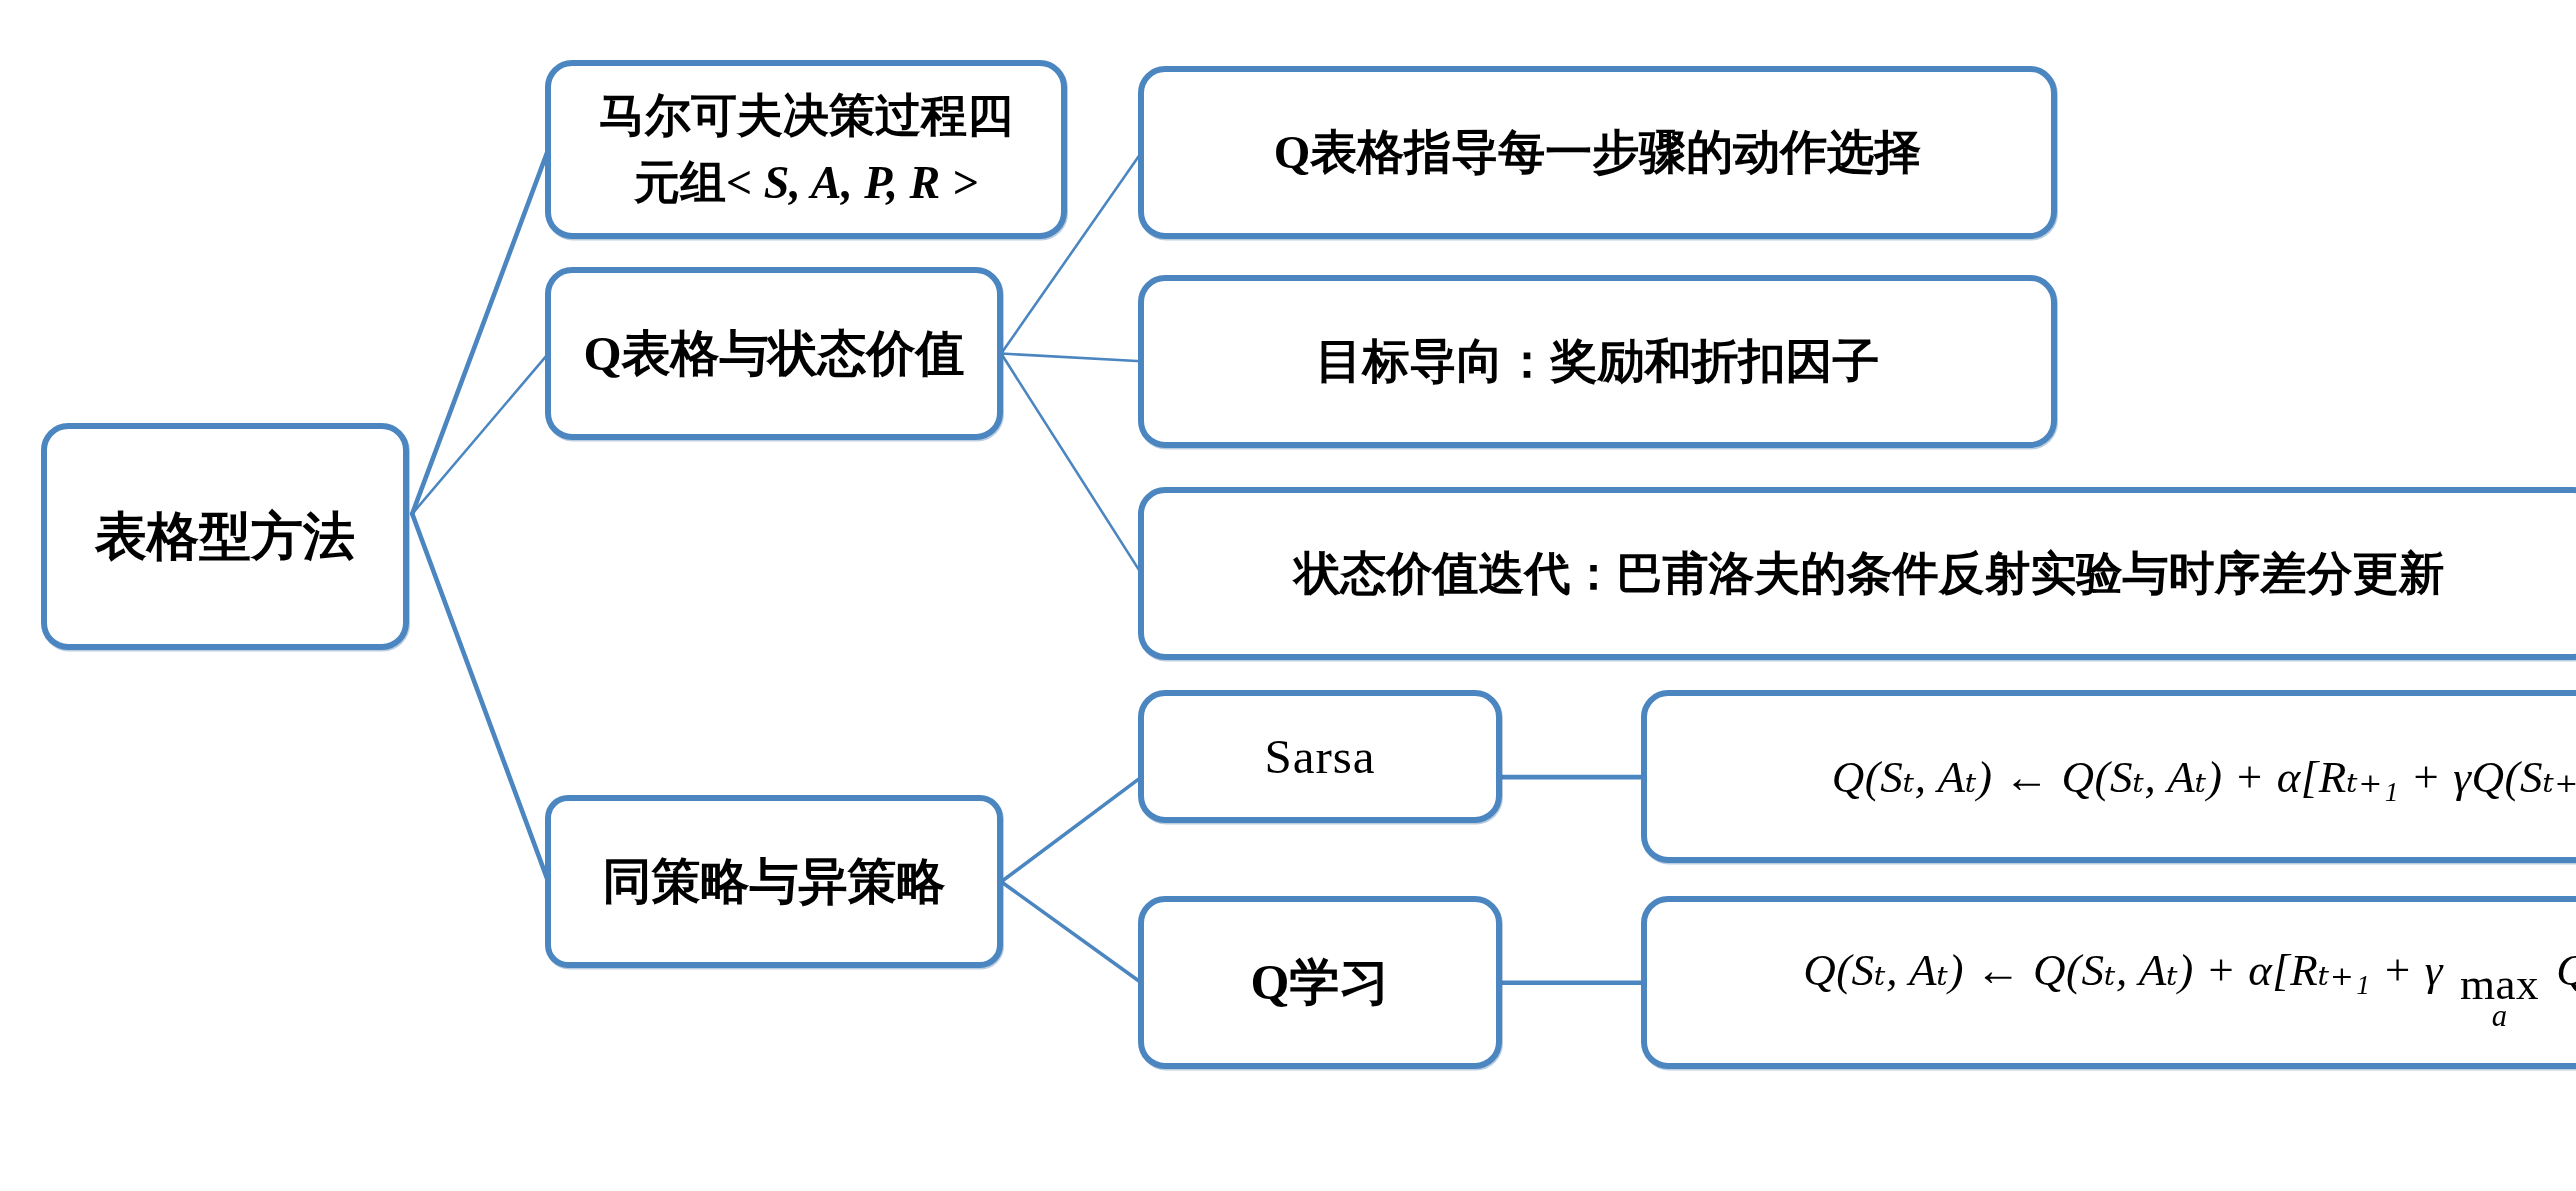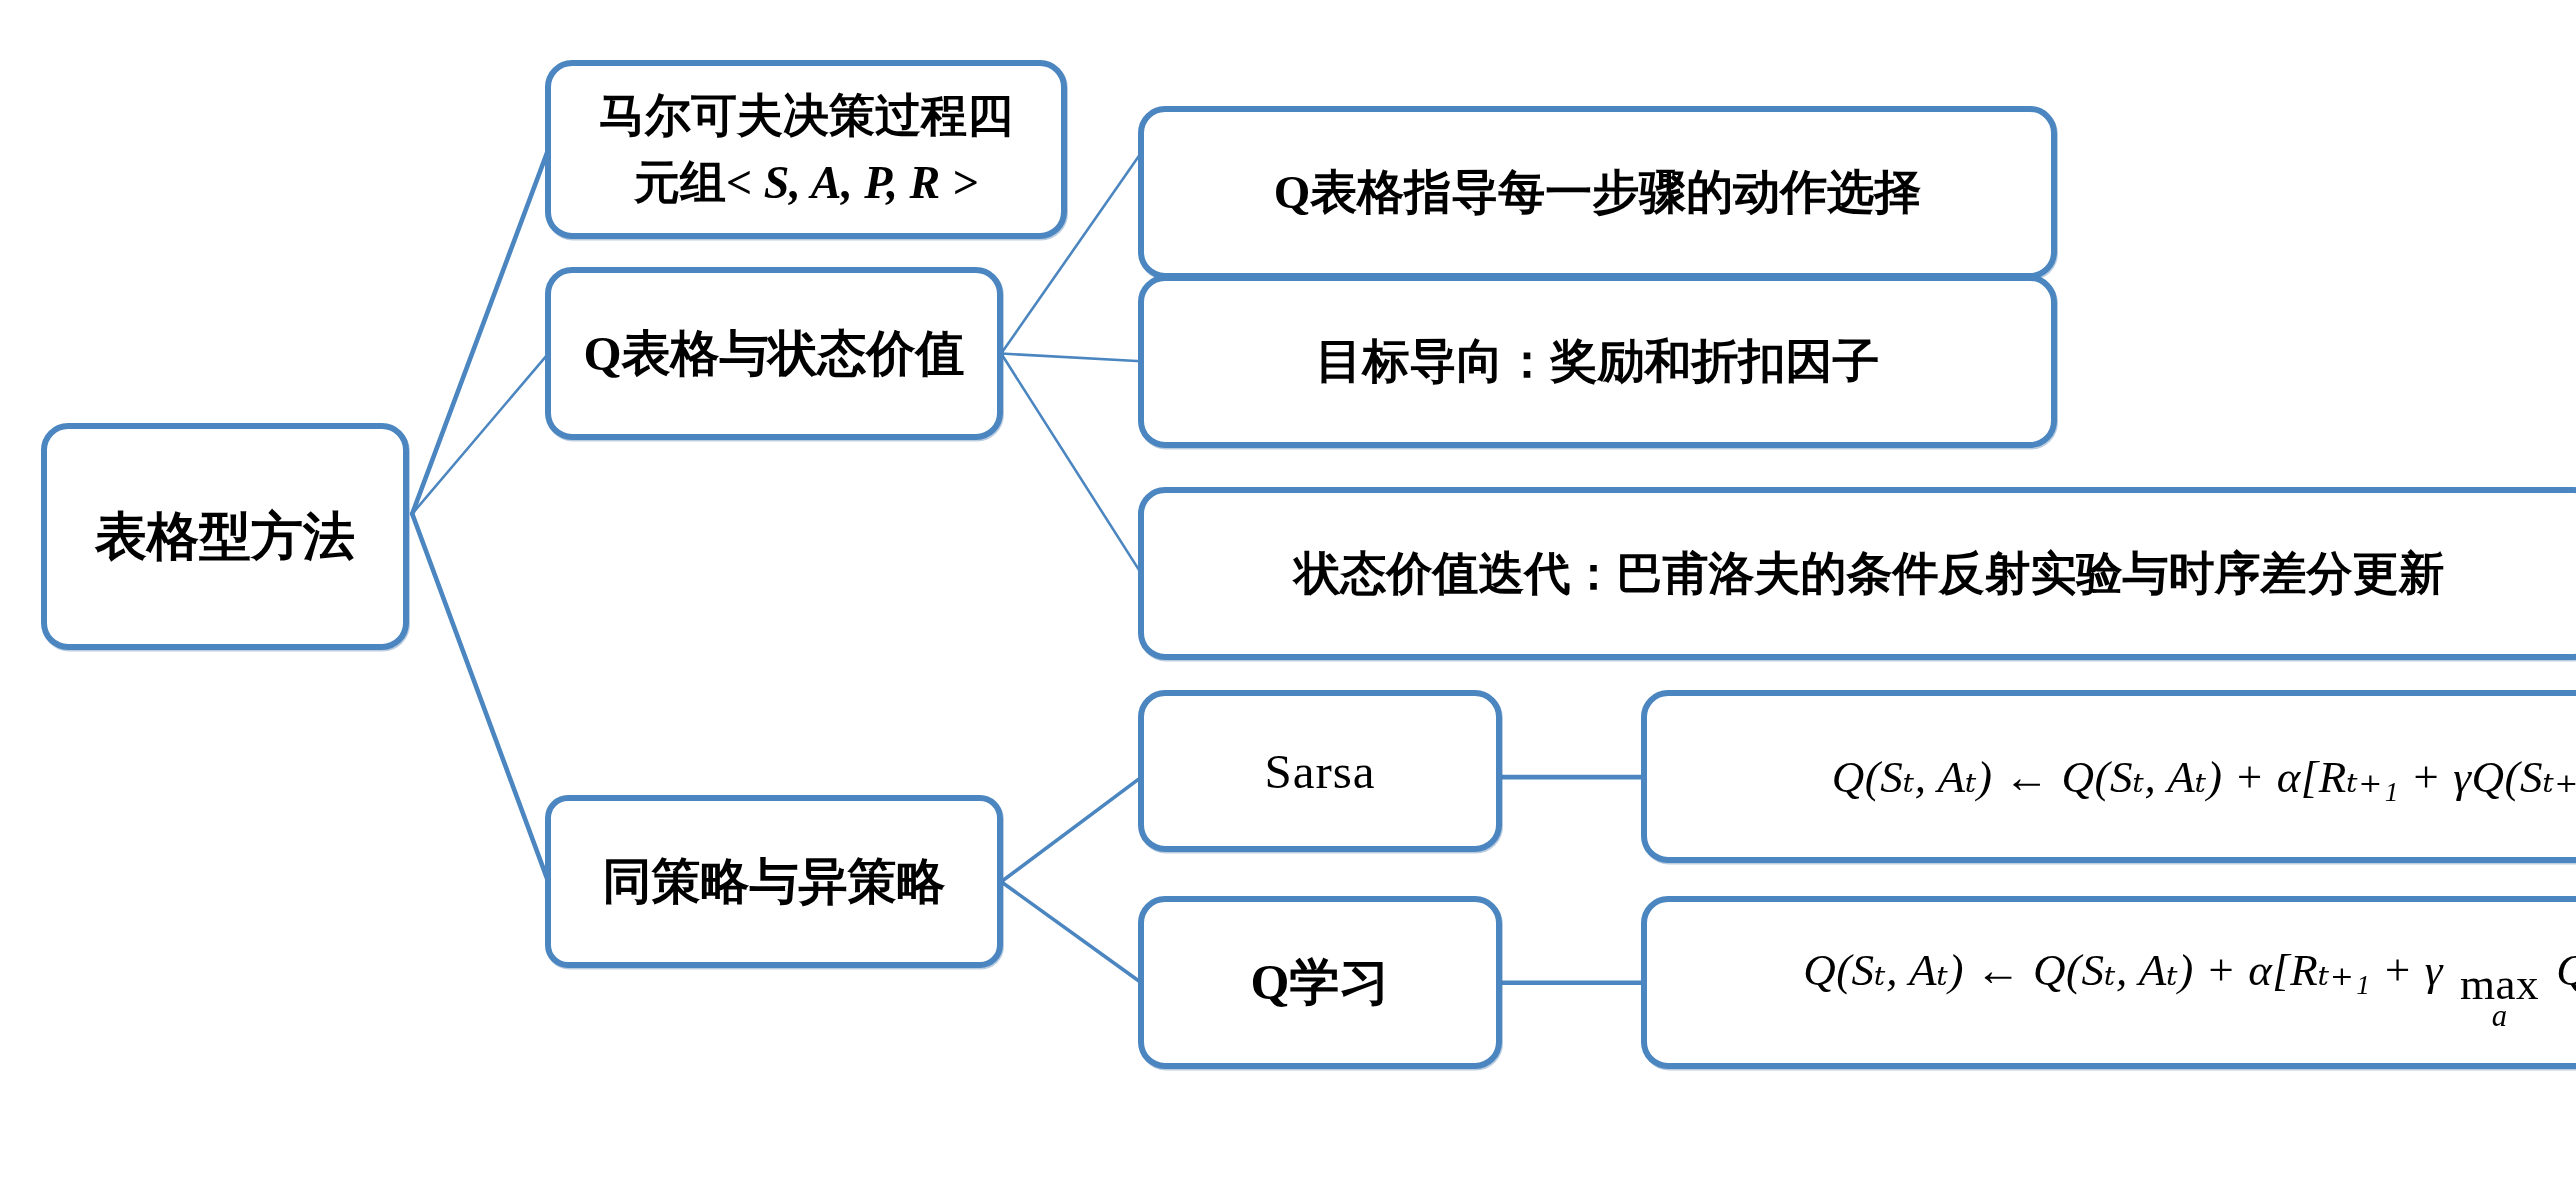--- a/index.html
+++ b/index.html
@@ -22,25 +22,25 @@
     display:flex;align-items:center;justify-content:center;
     text-align:center;padding:5.2px 15.5px;
     font-weight:600;
     box-shadow:inset 0 0 0 1px rgba(255,255,255,.4), 1px 1.5px 0 rgba(63,111,165,.35);
   }
   .node .lines{width:100%;}
   
   .n-root   {left:41px;  top:423px;  width:368px;  height:227px; font-size:52px;}
   .n-mdp    {left:545px;top:60px;  width:522px; height:179px; font-size:46px; line-height:1.45; padding:5.2px 10.3px;}
   .n-qtable {left:545px;top:267px;  width:458px;  height:173px; font-size:49px;}
-  .n-c1     {left:1138px;top:66px;  width:919px; height:173px; font-size:47px;margin-top:40px;}
+  .n-c1     {left:1138px;top:66px;  width:919px; height:173px; font-size:47px;}
   .n-c2     {left:1138px;top:275px;  width:919px; height:173px; font-size:47px;justify-content:center;}
   .n-c3     {left:1138px;top:487px;  width:1463px; height:173px; font-size:46px;}
   .n-policy {left:545px;top:795px; width:458px;  height:173px; font-size:49px;border-radius:23px;}
-  .n-sarsa  {left:1138px;top:690px; width:364px;  height:162px; font-size:49px; font-weight:500; letter-spacing:1px;}
+  .n-sarsa  {left:1138px;top:690px; width:364px;  height:133px; font-size:49px; font-weight:500; letter-spacing:1px;}
   .n-qlearn {left:1138px;top:896px; width:364px;  height:173px; font-size:50px;}
   .n-f1     {left:1641px;top:690px; width:1496px; height:173px;}
   .n-f2     {left:1641px;top:896px; width:1496px; height:173px;}
   .formula{
     font-style:italic;font-weight:500;font-size:45px;letter-spacing:0.5px;
     font-family:"Liberation Serif","DejaVu Serif",serif;white-space:nowrap;
   }
   .math{font-style:italic;font-family:"Liberation Serif","DejaVu Serif",serif;}
   .maxstack{
     display:inline-flex;flex-direction:column;align-items:center;

